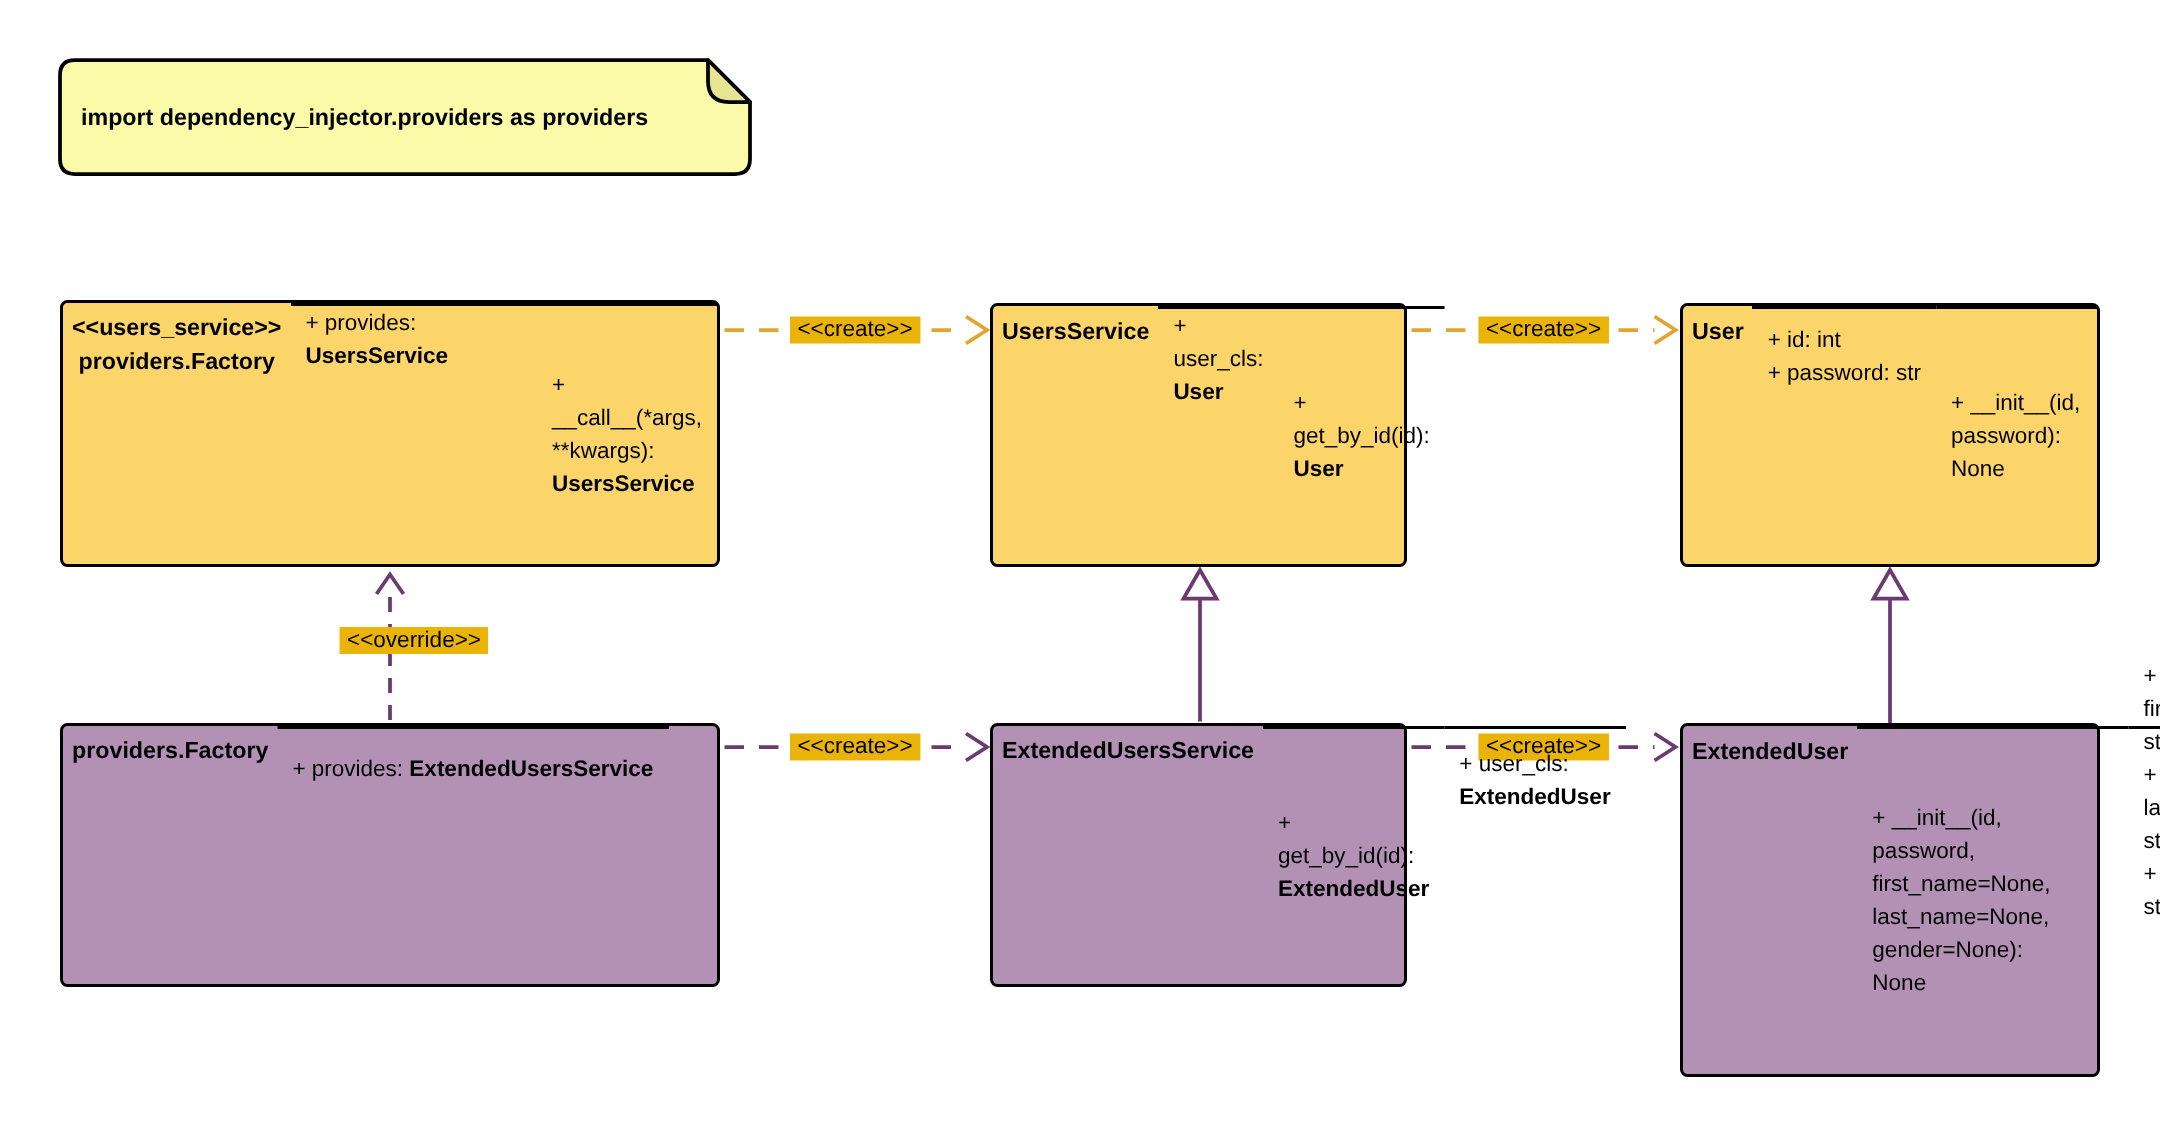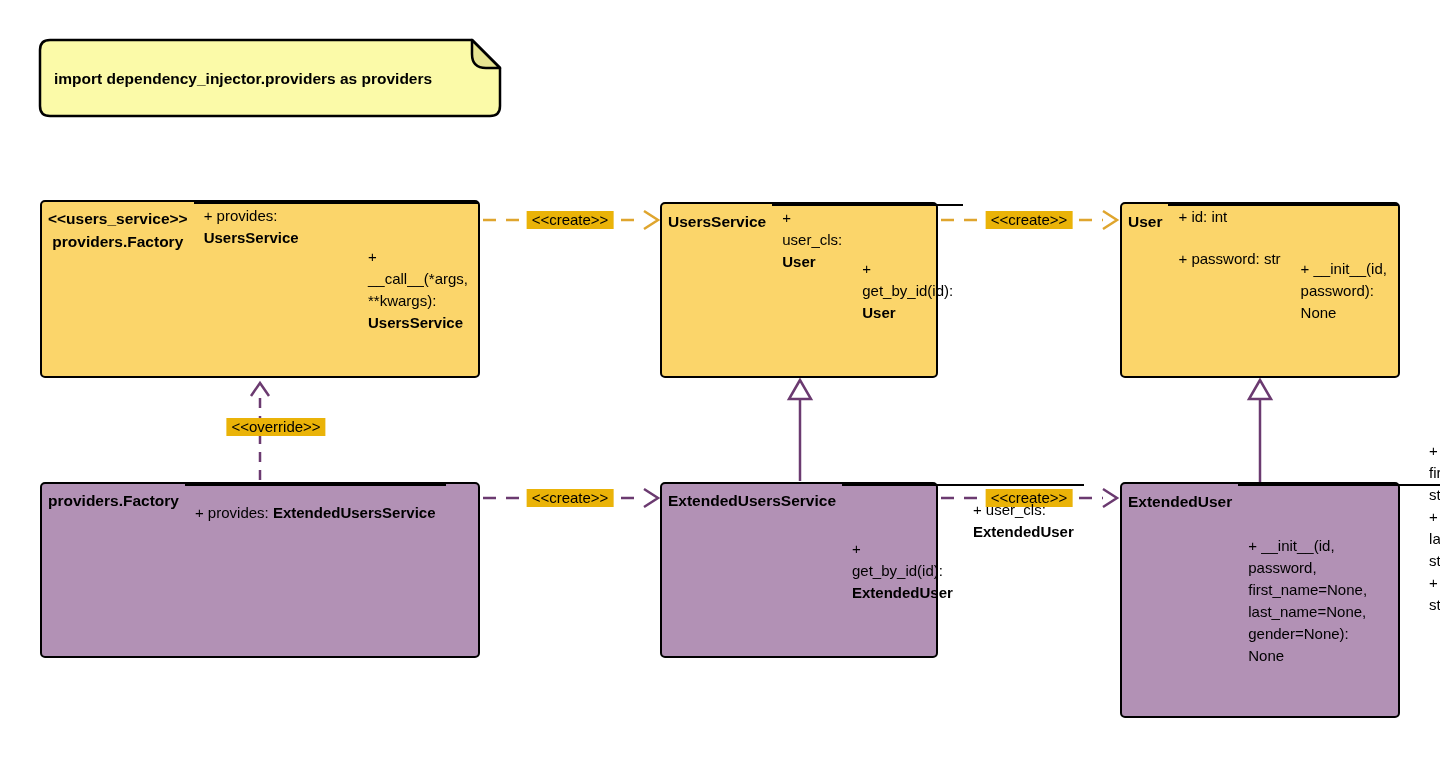--- a/index.html
+++ b/index.html
@@ -124,21 +124,21 @@
     </div>
     <div class="sec grow">
       <div><span>+ get_by_id(id): </span><span class="b">User</span></div>
     </div>
   </div>
 
   <div class="uml-box yellow" style="left:1120px; top:202px; width:280px; height:176px;">
     <div class="sec title" style="height:34px;">
       <span>User</span>
     </div>
-    <div class="sec" style="height:66px;justify-content:space-between;">
+    <div class="sec" style="height:66px;">
       <div><span>+ id: int</span></div>
       <div><span>+ password: str</span></div>
     </div>
     <div class="sec grow">
       <div><span>+ __init__(id, password): None</span></div>
     </div>
   </div>
 
   <div class="uml-box purple" style="left:40px; top:482px; width:440px; height:176px;">
     <div class="sec title" style="height:32px;">

